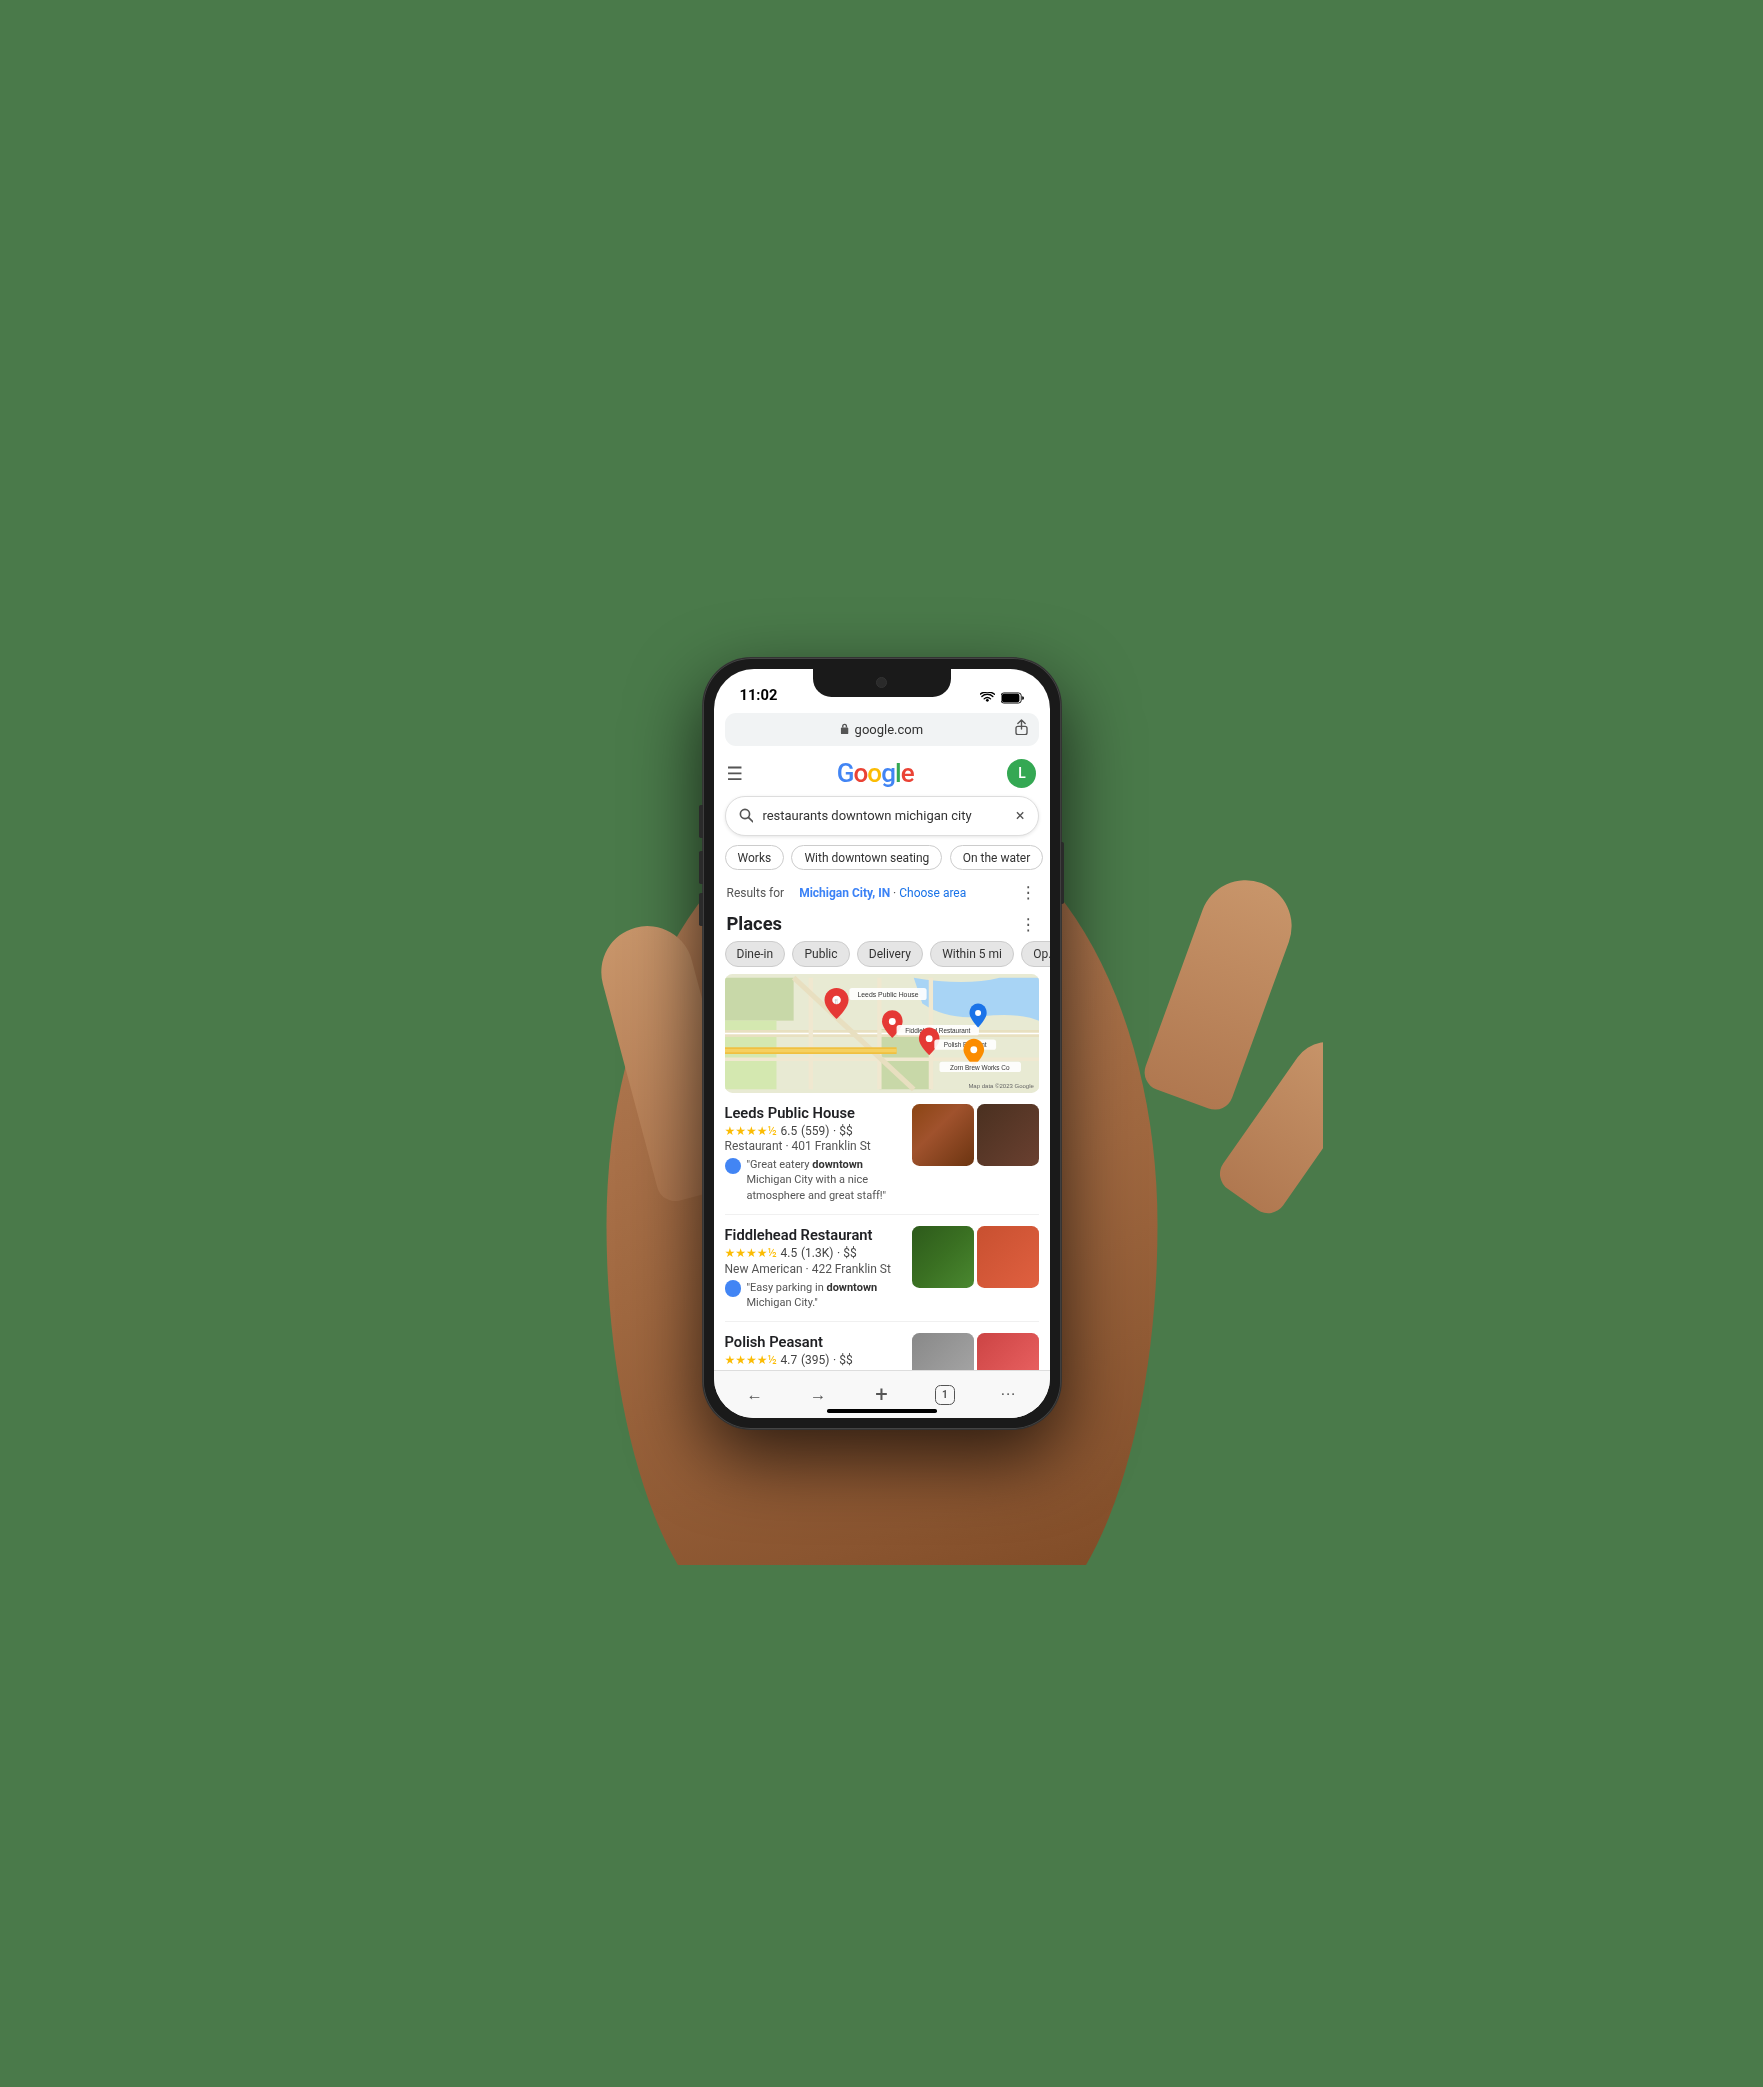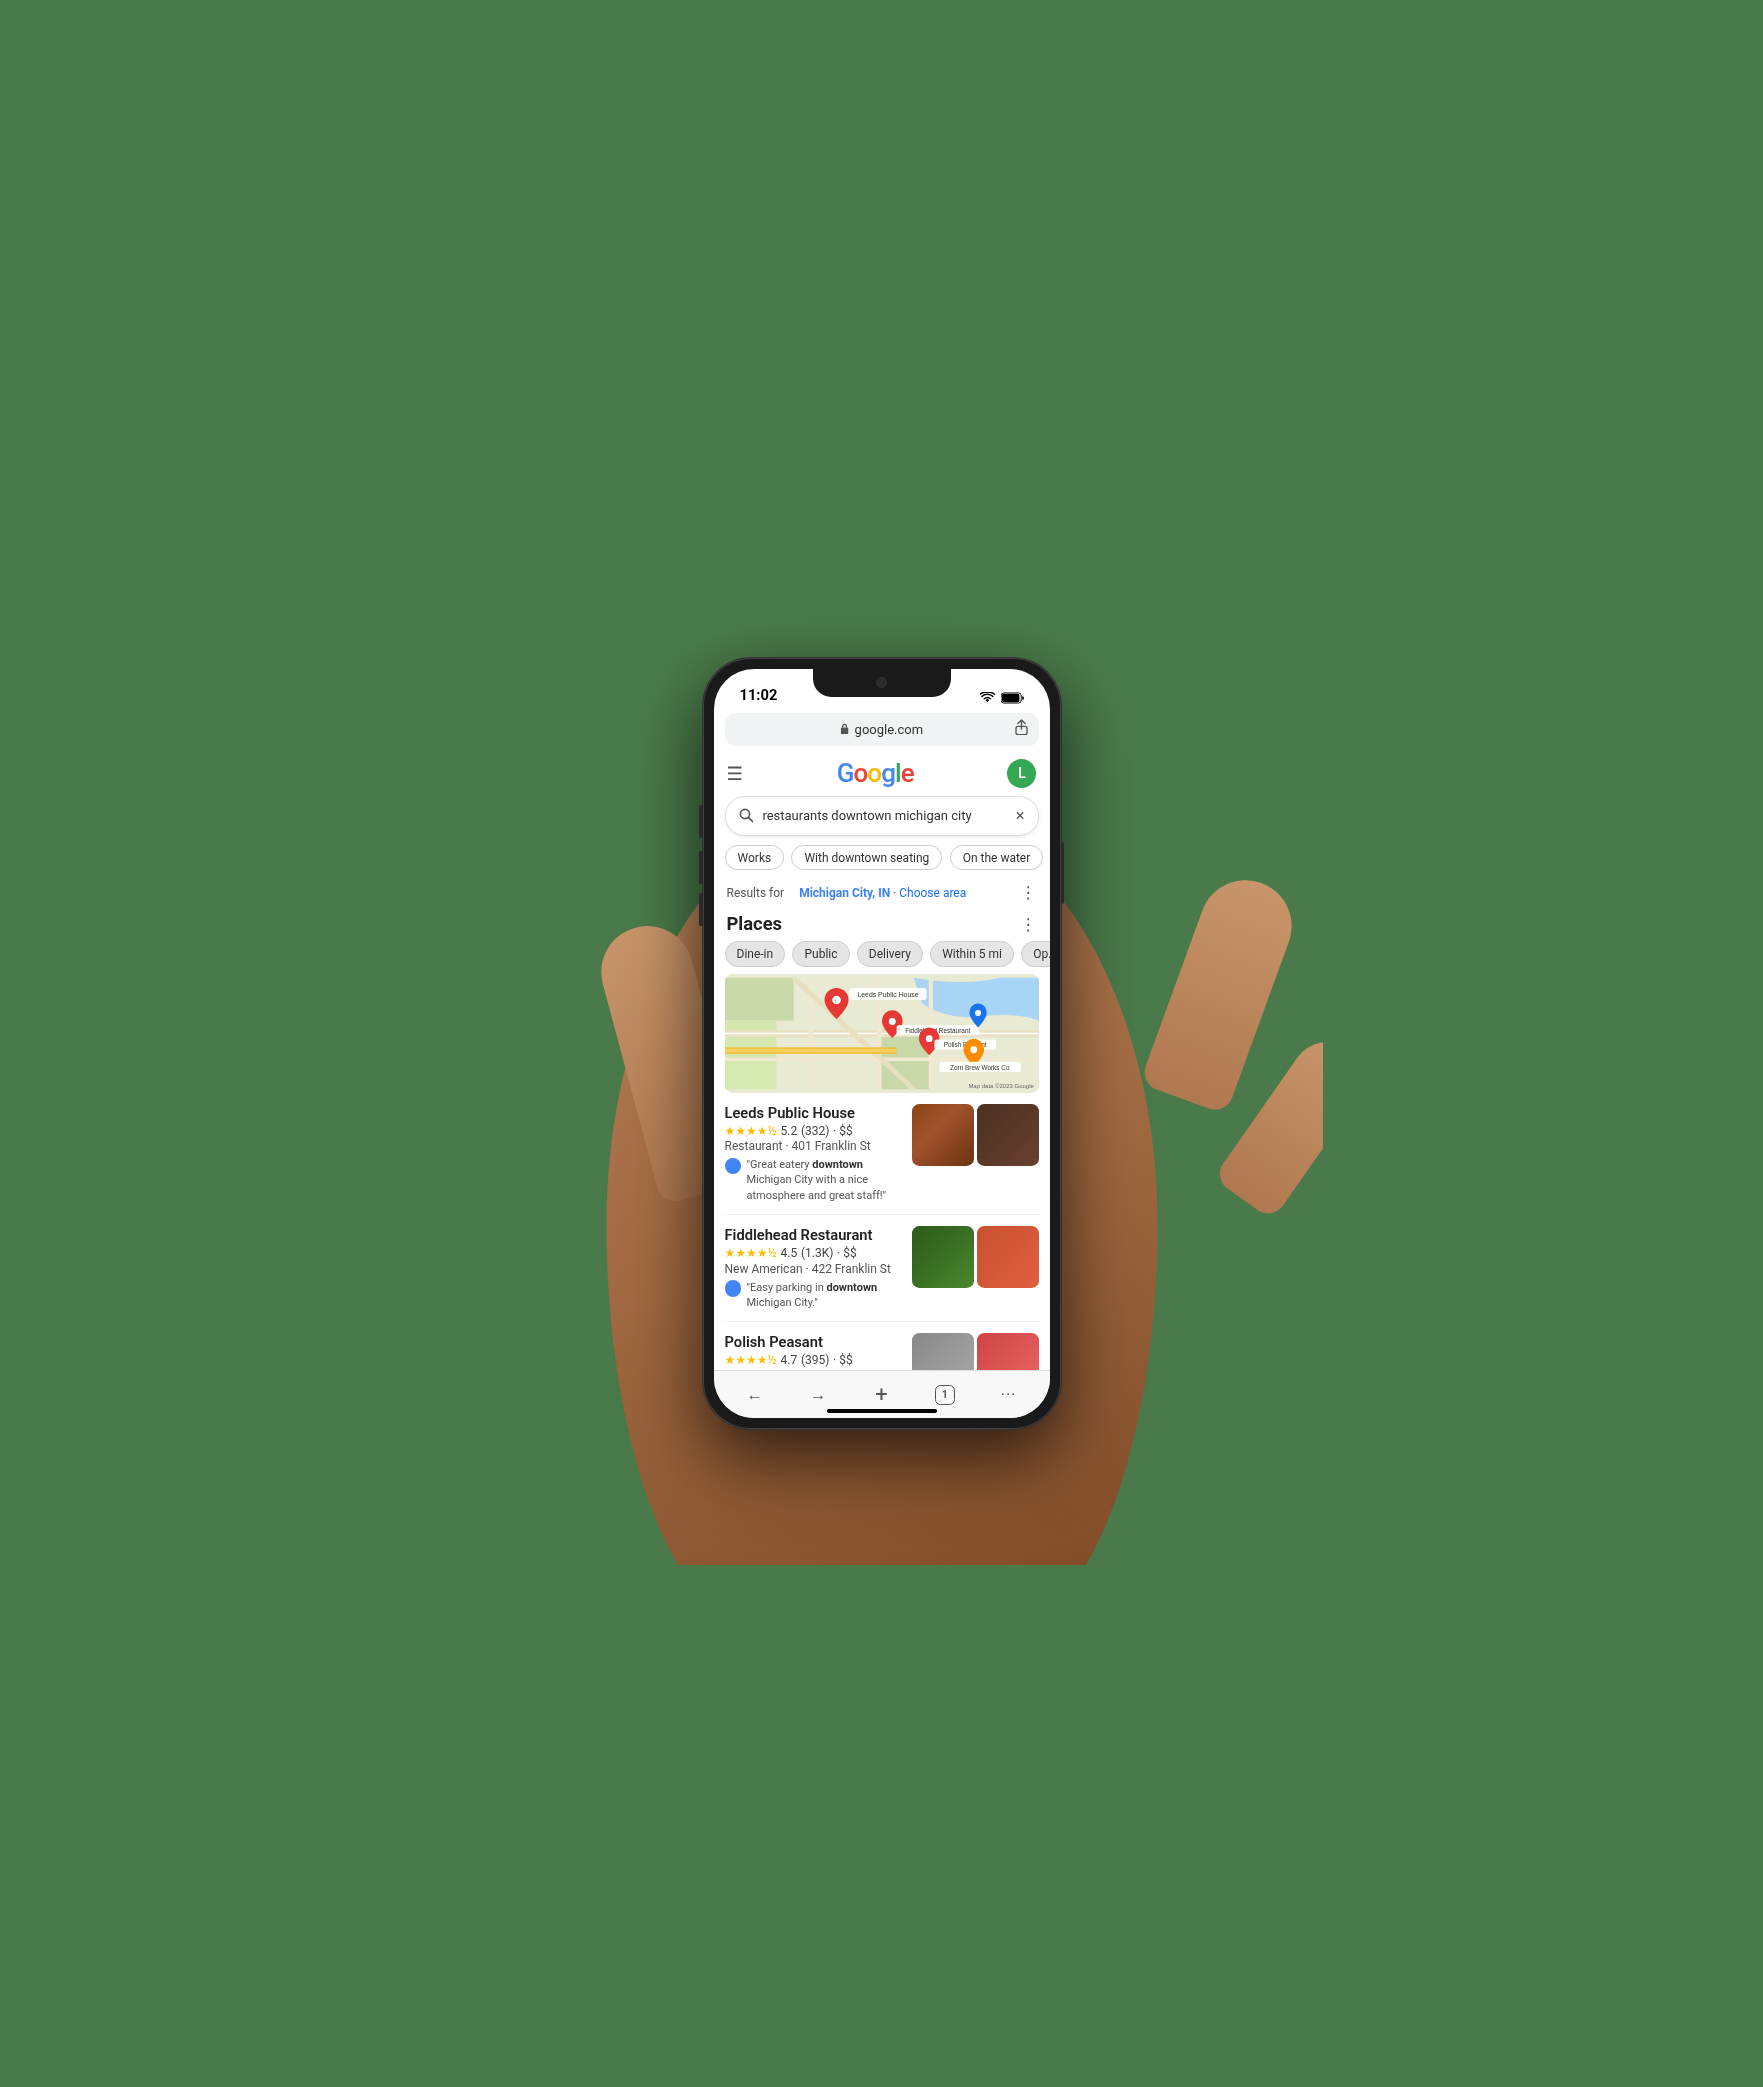--- a/index.html
+++ b/index.html
@@ -491,22 +491,22 @@
         </svg>
       </div>
 
       <div class="restaurant-list">
 
         <div class="restaurant-item">
           <div class="restaurant-info">
             <div class="restaurant-name">Leeds Public House</div>
             <div class="restaurant-rating">
               <span class="stars">★★★★½</span>
-              <span>5.2</span>
-              <span>(332)</span>
+              <span>6.5</span>
+              <span>(559)</span>
               <span>· $$</span>
             </div>
             <div class="restaurant-type">Restaurant · 401 Franklin St</div>
             <div class="restaurant-review">
               <div class="review-avatar"></div>
               <div class="review-text">
                 "Great eatery <span class="review-bold">downtown</span> Michigan City with a nice atmosphere and great staff!"
               </div>
             </div>
           </div>

